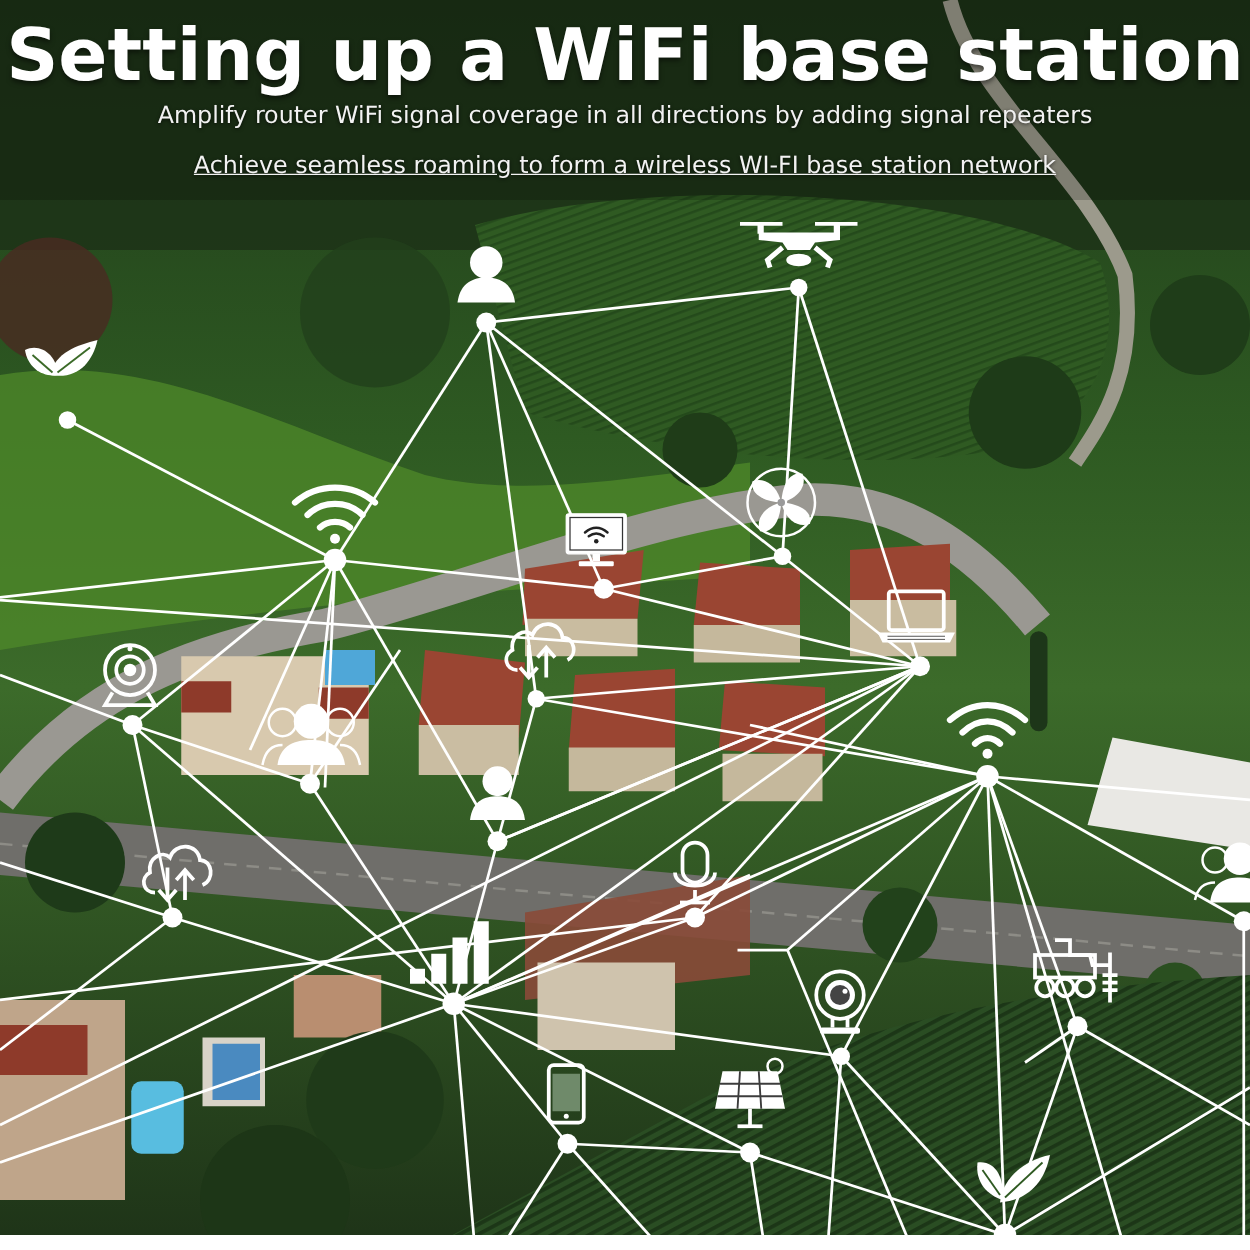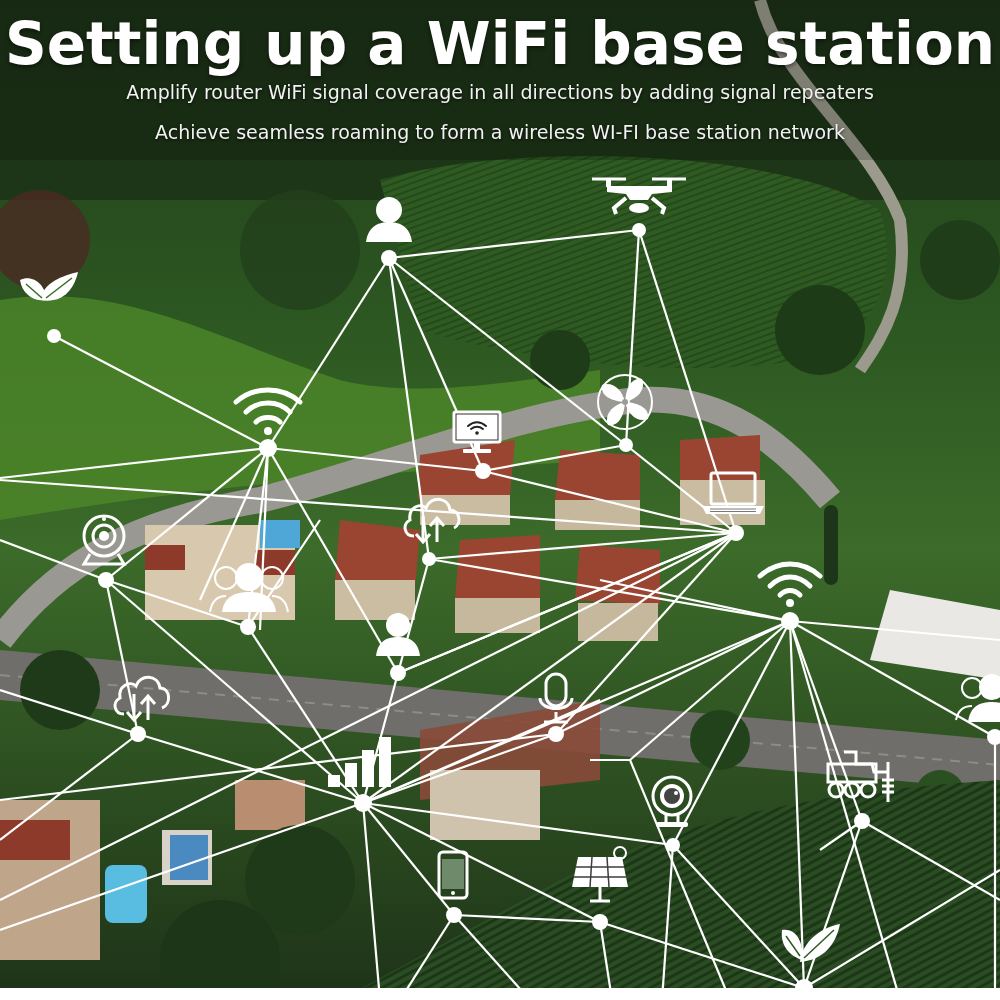--- a/index.html
+++ b/index.html
@@ -5,21 +5,21 @@
   html, body { margin: 0; padding: 0; }
   body { width: 1000px; height: 1000px; overflow: hidden; position: relative; font-family: "DejaVu Sans", sans-serif; }
   #scene { position: absolute; left: 0; top: 0; width: 1000px; height: 988px; overflow: hidden; }
   .bg { position: absolute; left: 0; top: 0; width: 1000px; height: 1000px; }
   .title { position: absolute; left: 0; width: 1000px; top: 6px; text-align: center; color: #ffffff;
     font-family: "DejaVu Sans", sans-serif; font-size: 58px; font-weight: bold; letter-spacing: 0px;
     text-shadow: 0 2px 4px rgba(0,0,0,0.5); line-height: 76px; }
   .subtitle { position: absolute; left: 0; width: 1000px; text-align: center; color: #f2f2f2;
     font-family: "DejaVu Sans", sans-serif; font-size: 19px; line-height: 28px; text-shadow: 0 1px 3px rgba(0,0,0,0.7); }
   .sub1 { top: 78px; }
-  .sub2 { top: 118px; }
+  .sub2 { top: 118px; text-decoration: underline; }
   svg.net { position: absolute; left: 0; top: 0; width: 1000px; height: 1000px; }
 </style>
 </head>
 <body>
 
 <div id="scene">
 
   <svg class="bg" viewBox="0 0 1000 1000" preserveAspectRatio="none">
     <defs>
       <linearGradient id="skyg" x1="0" y1="0" x2="0" y2="1">

